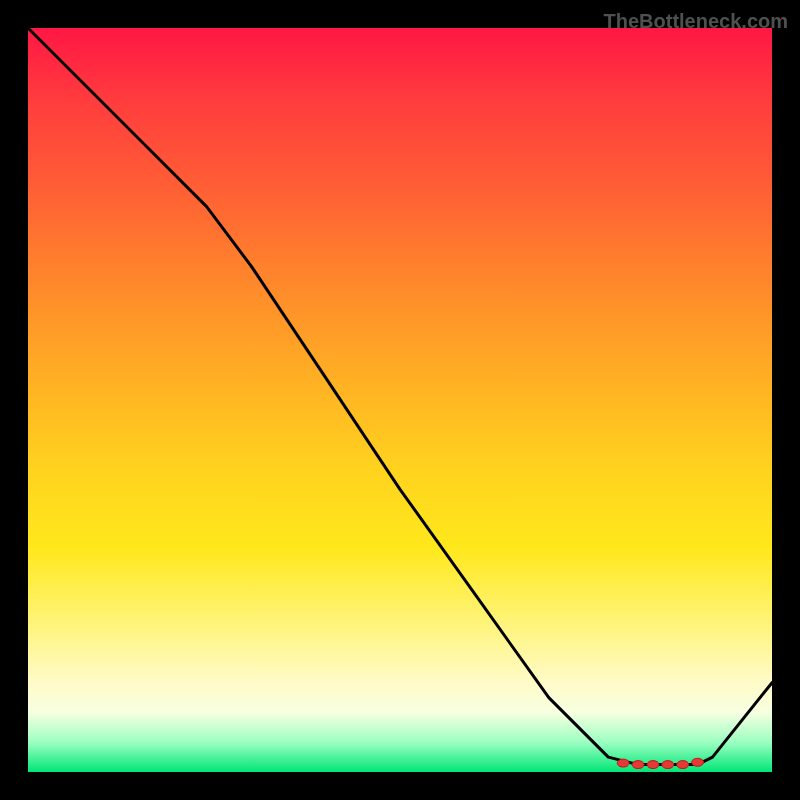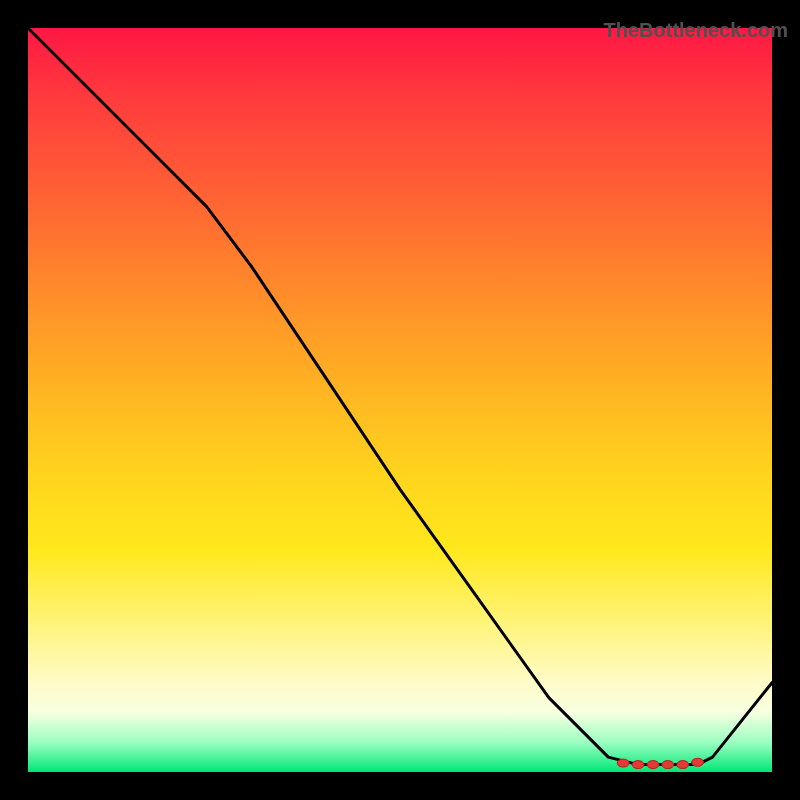--- a/index.html
+++ b/index.html
@@ -6,21 +6,21 @@
   body {
     width: 800px;
     height: 800px;
     background: #000;
     position: relative;
     font-family: Arial, sans-serif;
     overflow: hidden;
   }
   .watermark {
     position: absolute;
-    top: 19px;
+    top: 10px;
     right: 12px;
     color: #505050;
     font-size: 20px;
     font-weight: bold;
     z-index: 10;
   }
   .plot-area {
     position: absolute;
     left: 28px;
     top: 28px;

